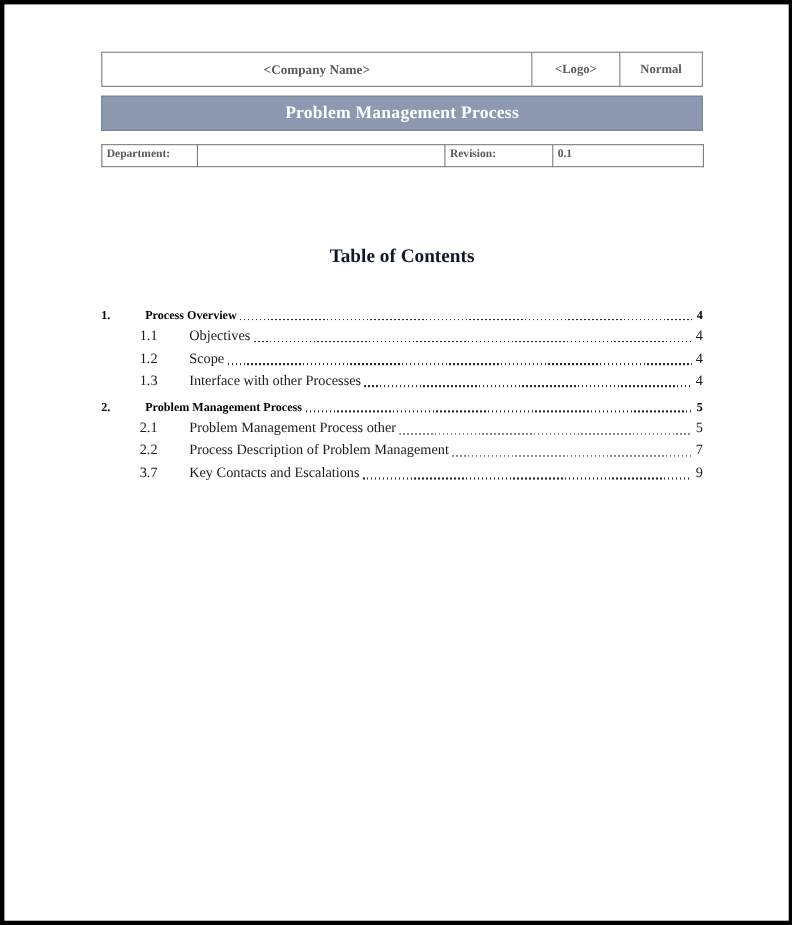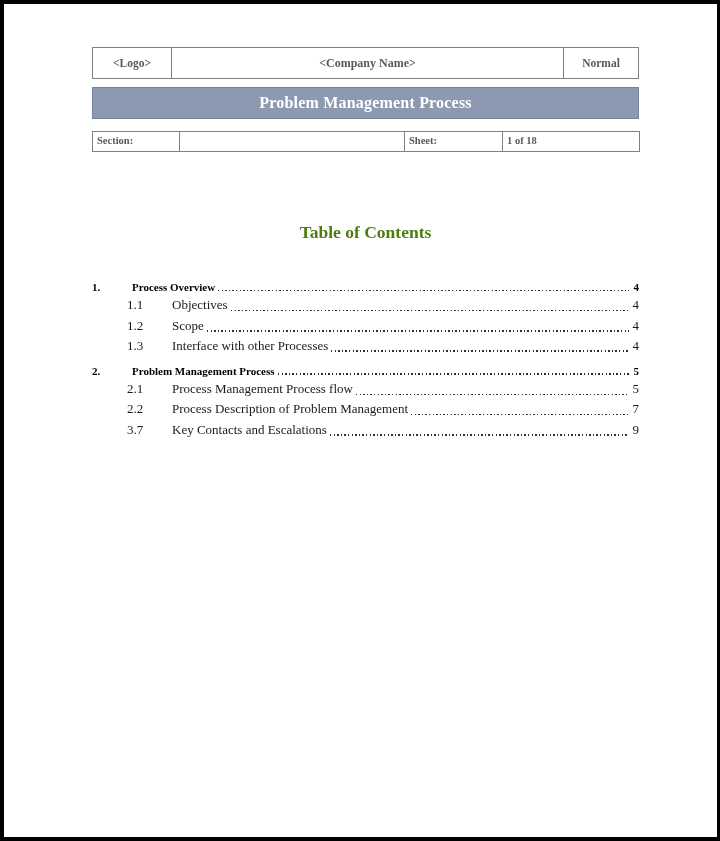--- a/index.html
+++ b/index.html
@@ -52,21 +52,21 @@
     font-weight:bold; font-size:10.5px; color:#595959;
     padding:0 2px 1px 4px;
     vertical-align:middle;
     overflow:hidden; white-space:nowrap;
   }
 
   
   .toc-heading {
     position:absolute; left:88px; top:218px; width:547px;
     text-align:center;
-    font-weight:bold; font-size:17.5px; color:#4d7c0f;
+    font-weight:bold; font-size:17.5px; color:#0f172a;
   }
   .toc {
     position:absolute; left:88px; top:272px; width:547px;
   }
   .toc-row {
     display:flex; align-items:flex-end;
     height:20.2px; padding-bottom:3px;
     font-size:13px; color:#1a1a1a;
   }
   .toc-row[data-level="1"] { font-weight:bold; font-size:11px; color:#000000; }
@@ -82,43 +82,43 @@
     background-image:repeating-linear-gradient(90deg,#2e2e2e 0 1.4px,transparent 1.4px 3.6px);
   }
   .toc-page { flex:0 0 auto; text-align:right; min-width:7px; }
 </style>
 </head>
 <body>
 
 <div class="page">
 
   <div class="header-table">
+    <div class="hcell company">&lt;Company Name&gt;</div>
     <div class="hcell logo">&lt;Logo&gt;</div>
-    <div class="hcell company">&lt;Company Name&gt;</div>
     <div class="hcell normal">Normal</div>
   </div>
 
   <div class="banner">Problem Management Process</div>
 
   <table class="meta-table">
     <colgroup>
       <col style="width:87px">
         <col style="width:225px">
       <col style="width:98px">
         <col style="width:137px">
     </colgroup>
     <tbody>
 
+      <tr>
+        <td>Department:</td>
+        <td></td>
+        <td>Revision:</td>
+        <td>0.1</td>
+      </tr>
 
-      <tr>
-        <td>Section:</td>
-        <td></td>
-        <td>Sheet:</td>
-        <td>1 of 18</td>
-      </tr>
     </tbody>
   </table>
 
   <div class="toc-heading">Table of Contents</div>
 
   <div class="toc">
     <div class="toc-row" data-level="1">
       <span class="toc-num">1.</span>
       <span class="toc-title">Process Overview</span>
       <span class="toc-leader"></span>
@@ -148,21 +148,21 @@
 
     <div class="toc-row" data-level="1">
       <span class="toc-num">2.</span>
       <span class="toc-title">Problem Management Process</span>
       <span class="toc-leader"></span>
       <span class="toc-page">5</span>
     </div>
 
     <div class="toc-row" data-level="2">
       <span class="toc-num">2.1</span>
-      <span class="toc-title">Process Management Process flow</span>
+      <span class="toc-title">Problem Management Process other</span>
       <span class="toc-leader"></span>
       <span class="toc-page">5</span>
     </div>
 
     <div class="toc-row" data-level="2">
       <span class="toc-num">2.2</span>
       <span class="toc-title">Process Description of Problem Management</span>
       <span class="toc-leader"></span>
       <span class="toc-page">7</span>
     </div>

